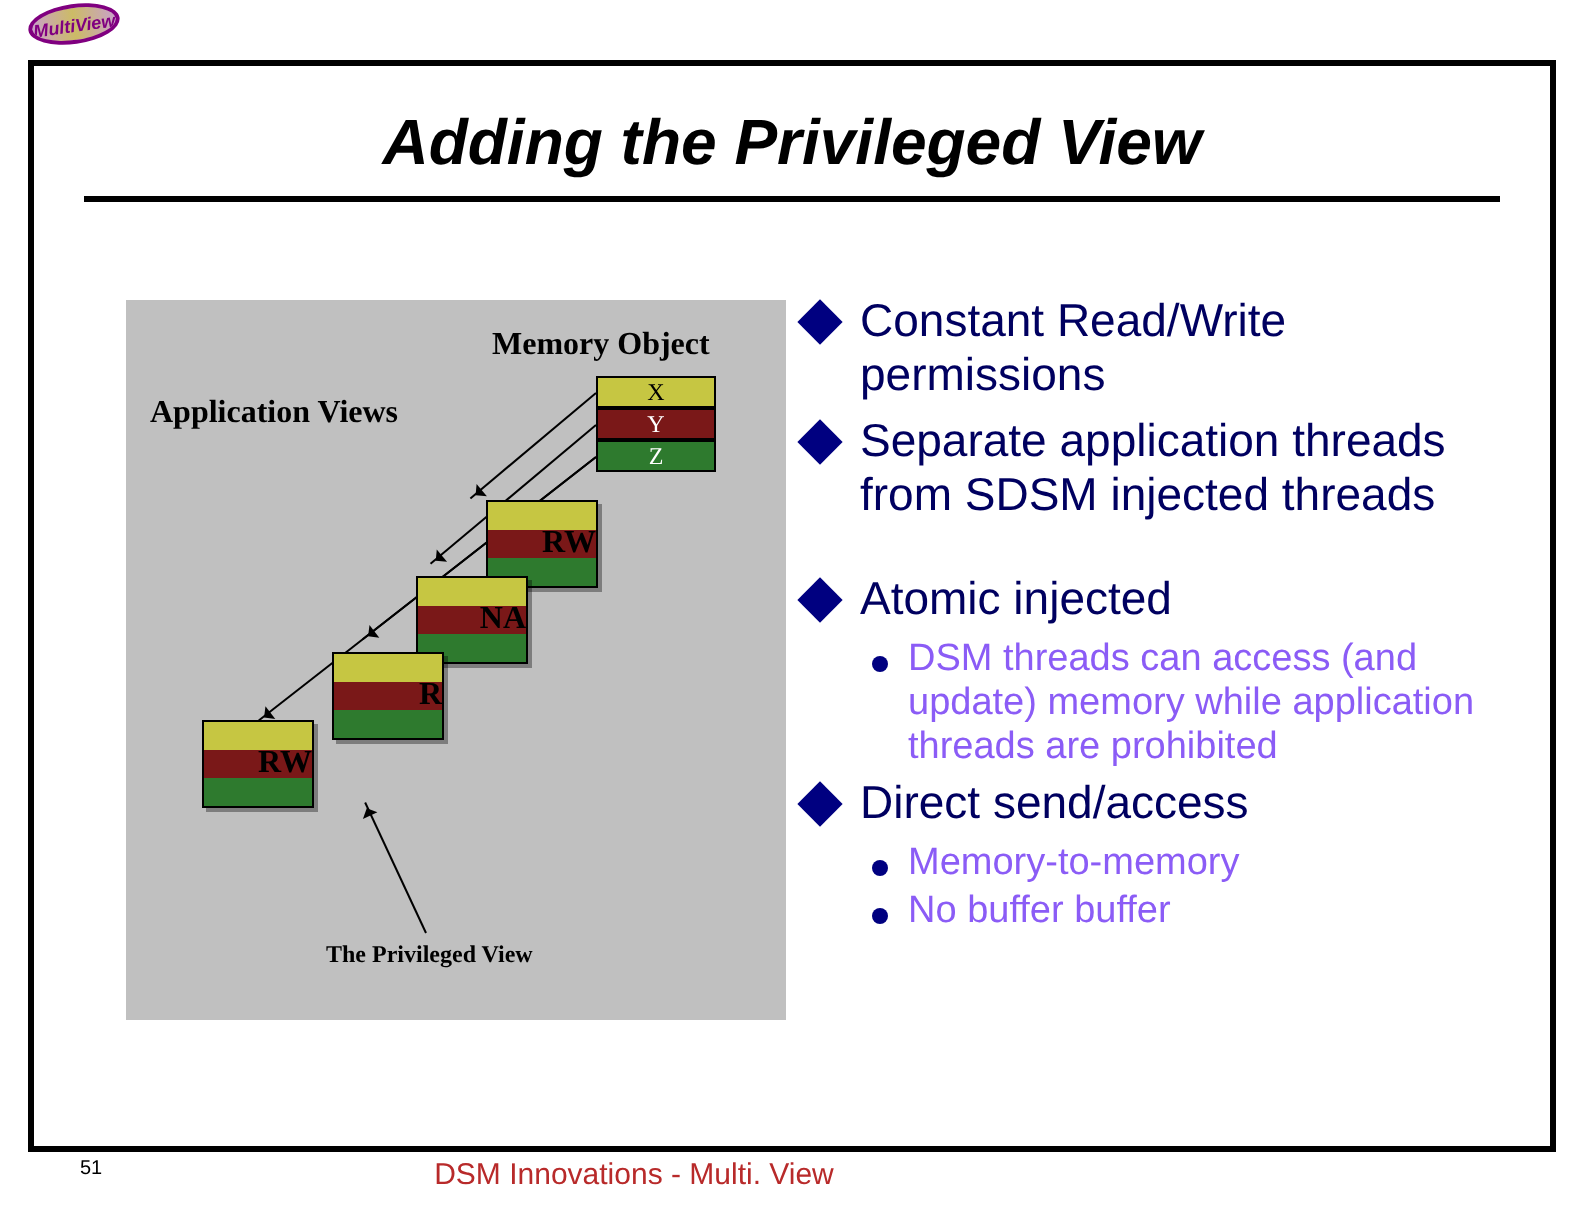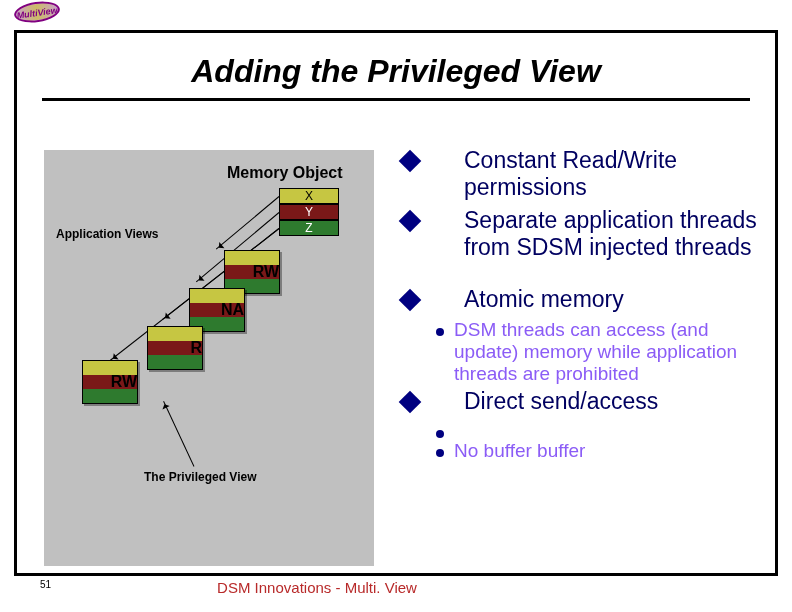--- a/index.html
+++ b/index.html
@@ -54,40 +54,40 @@
   .title-rule {
     position: absolute;
     top: 98px;
     left: 42px;
     width: 708px;
     height: 3px;
     background: #000;
   }
   .diagram {
     position: absolute;
-    left: 44px;
+    left: 63px;
     top: 150px;
     width: 330px;
-    height: 416px;
+    height: 360px;
     background: #c0c0c0;
+    font-family: Liberation Serif, serif;
   }
   .mem-obj-label {
     position: absolute;
     left: 183px;
     top: 14px;
     font-size: 16px;
     font-weight: bold;
   }
   .appviews-label {
     position: absolute;
     left: 12px;
     top: 48px;
-    font-size: 12px;
-    font-weight: bold;
-    margin-top: 29px;
+    font-size: 16px;
+    font-weight: bold;
   }
   .privview-label {
     position: absolute;
     left: 100px;
     top: 320px;
     font-size: 12px;
     font-weight: bold;
   }
   .memcells {
     position: absolute;
@@ -152,21 +152,20 @@
     width: 16px; height: 16px;
     background: #000080;
     transform: rotate(45deg);
     flex: 0 0 16px;
     margin: 6px 12px 0 2px;
   }
   .b1 .txt {
     font-size: 23px;
     line-height: 1.18;
     color: #000060;
-    margin-left: 34px;
   }
   .b2 {
     display: flex;
     align-items: flex-start;
     margin: 2px 0 2px 36px;
   }
   .b2 .dot {
     flex: 0 0 8px;
     width: 8px; height: 8px;
     border-radius: 50%;
@@ -257,32 +256,33 @@
     <div class="mark"></div>
     <div class="txt">Constant Read/Write permissions</div>
   </div>
   <div class="b1">
     <div class="mark"></div>
     <div class="txt">Separate application threads from SDSM injected threads</div>
   </div>
   <div class="gap"></div>
   <div class="b1">
     <div class="mark"></div>
-    <div class="txt">Atomic memory</div>
+    <div class="txt">Atomic injected</div>
   </div>
   <div class="b2">
     <div class="dot"></div>
     <div class="txt">DSM threads can access (and update) memory while application threads are prohibited</div>
   </div>
   <div class="b1">
     <div class="mark"></div>
     <div class="txt">Direct send/access</div>
   </div>
   <div class="b2">
     <div class="dot"></div>
+    <div class="txt">Memory-to-memory</div>
   </div>
   <div class="b2">
     <div class="dot"></div>
     <div class="txt">No buffer buffer</div>
   </div>
 </div>
 
 <div class="page-num">51</div>
 <div class="footer">DSM Innovations  - Multi. View</div>
 

